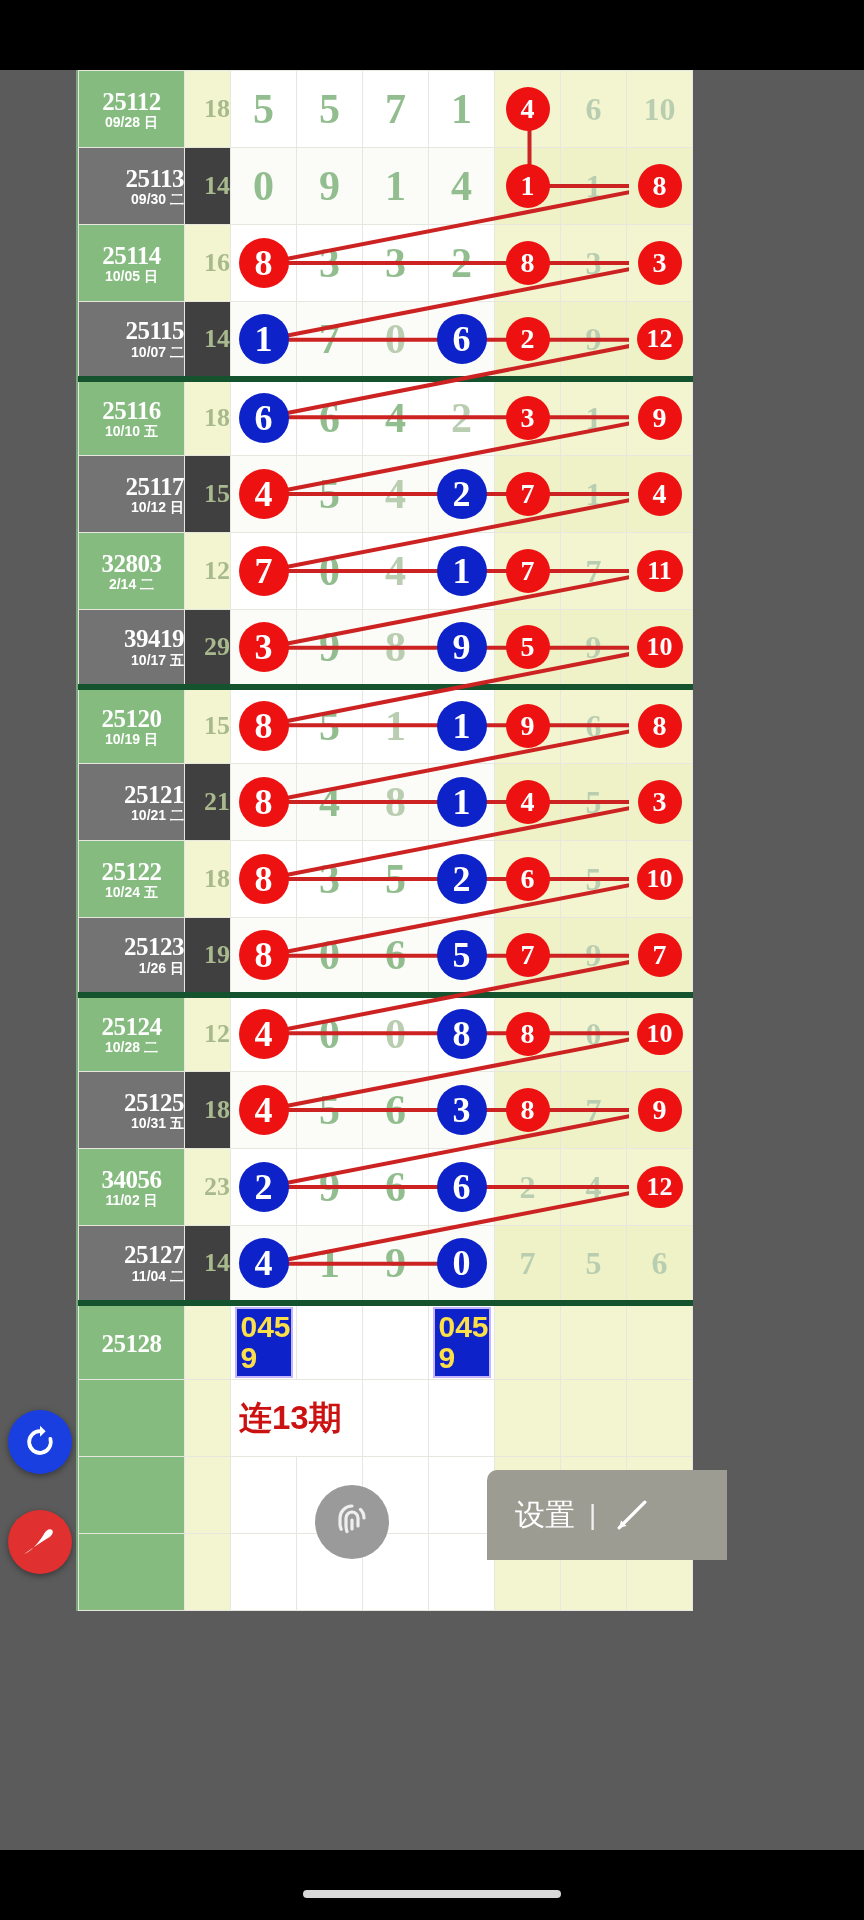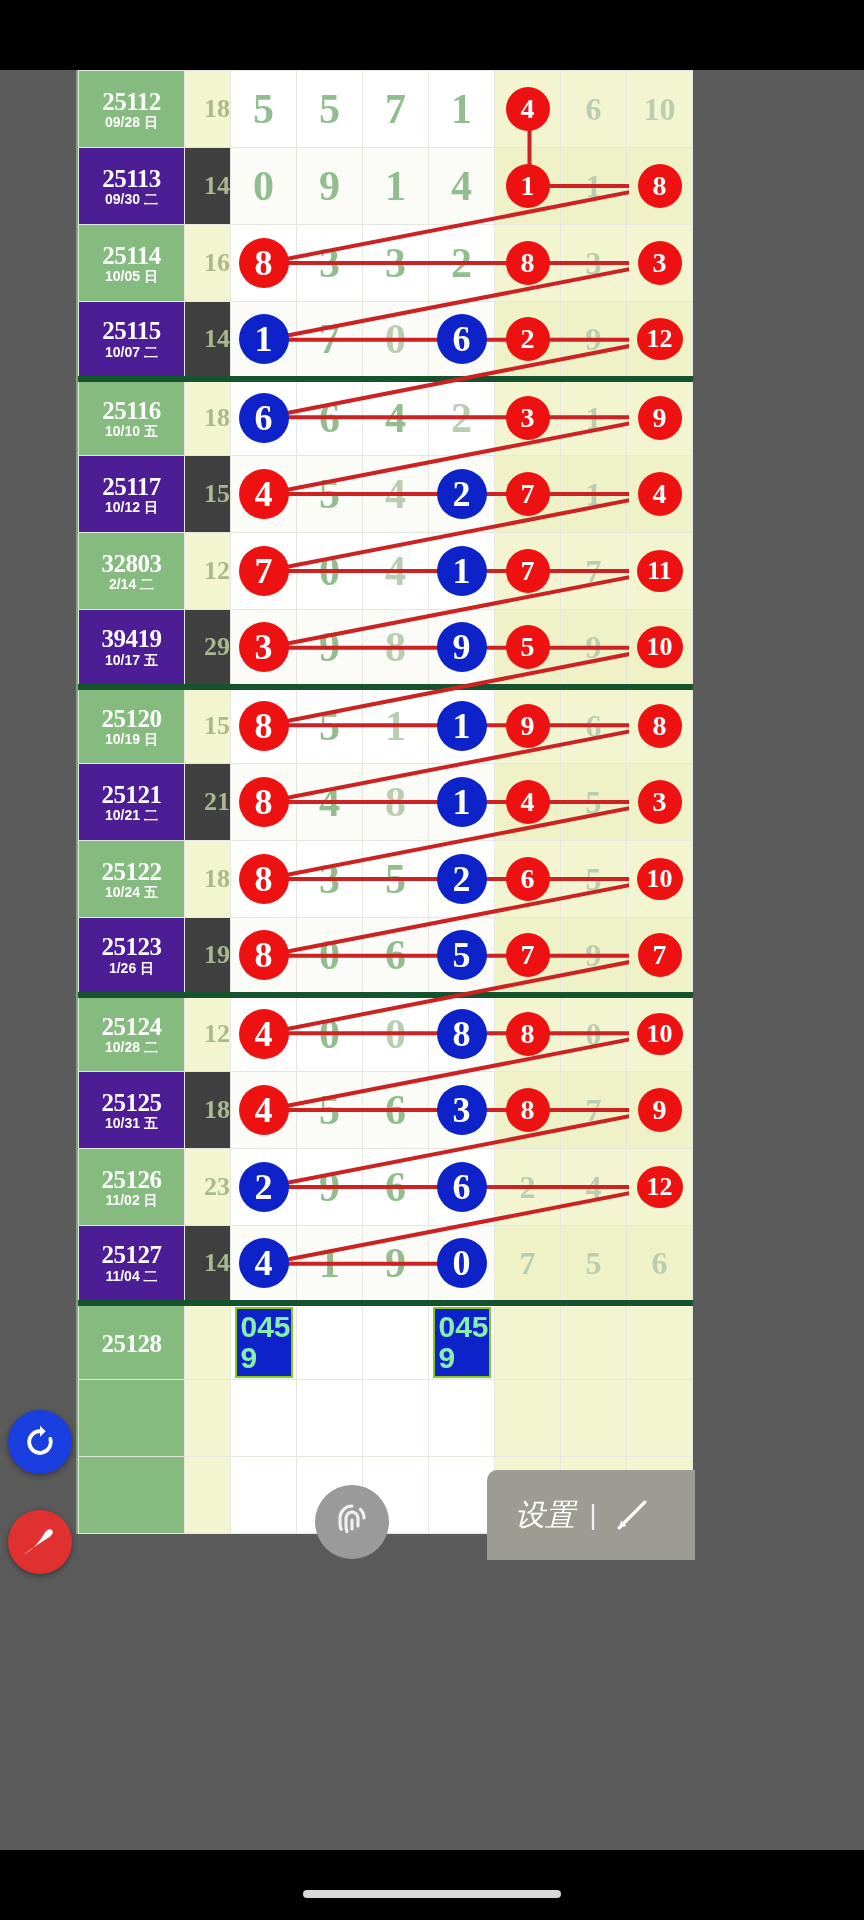--- a/index.html
+++ b/index.html
@@ -23,21 +23,21 @@
   col.c-period { width:106px; }
   col.c-sum    { width:46px; }
   col.c-n      { width:66px; }
 
   td.period {
     background:#85bb7f; color:#ffffff; text-align:center;
     border-left:none; border-right:1px solid #cfe0c5;
     border-top:1px solid #9dc79a; border-bottom:1px solid #9dc79a;
     line-height:1.05;
   }
-  td.period.alt { background:#4c1d95; }
+  td.period.alt { background:#737373;text-align:right; }
   td.period .pnum { font-family:"Liberation Serif", serif; font-weight:bold; font-size:25px; letter-spacing:-0.5px; display:block; padding-top:3px;}
   td.period .pdate { font-size:14px; font-weight:bold; display:block; padding-bottom:3px; }
 
   td.sum {
     background:#f2f5cf; color:#a9b98e; text-align:right;
     font-family:"Liberation Serif", serif; font-weight:bold; font-size:26px;
     border-left:none; border-right:2px solid #7da87d;
   }
   td.sum.alt { background:#404040; }
 
@@ -58,39 +58,39 @@
   .ball.blue { background:#0d22c8; }
   .ball.small { width:44px; height:44px; line-height:44px; font-size:28px; }
   .ball.wide { width:46px; height:42px; line-height:42px; border-radius:50%; font-size:26px; }
 
   
   tr.secline td { border-bottom:6px solid #14532d; }
 
   
   #lines { position:absolute; left:0; top:0; pointer-events:none; z-index:2; }
   .tag045 {
-    display:inline-block; background:#0d22c8; color:#86efac; font-weight:bold;
+    display:inline-block; background:#0d22c8; color:#fde047; font-weight:bold;
     font-family:"Liberation Sans", sans-serif; font-size:30px; line-height:1.05;
-    padding:2px 4px; border:2px solid #84cc16; text-align:center; width:58px;
+    padding:2px 4px; border:2px solid #c4b5fd; text-align:center; width:58px;
   }
   .tag045 .l2 { display:block; text-align:left; }
 
   .lianqi { color:#cc1111; font-weight:bold; font-size:33px; font-family:"Liberation Sans", sans-serif; padding-left:8px;}
 
   
   .fab { position:absolute; border-radius:50%; display:flex; align-items:center; justify-content:center; }
   #fab-refresh { left:8px; top:1340px; width:64px; height:64px; background:#1a3fe0; box-shadow:0 2px 6px rgba(0,0,0,.4); }
   #fab-pen { left:8px; top:1440px; width:64px; height:64px; background:#e03030; box-shadow:0 2px 6px rgba(0,0,0,.4); overflow:hidden;}
   #fingerprint { position:absolute; left:315px; top:1415px; width:74px; height:74px; border-radius:50%; background:#9a9a9a; display:flex; align-items:center; justify-content:center; }
 
   #settings-bar {
-    position:absolute; left:487px; top:1400px; width:208px; height:90px;
+    position:absolute; left:487px; top:1400px; width:240px; height:90px;
     background:#9c9c93; border-top-left-radius:10px;
     display:flex; align-items:center; gap:14px; padding-left:28px;
-    color:#ffffff; font-size:30px;font-style:italic;
+    color:#ffffff; font-size:30px;
   }
   #settings-bar .divider { color:#efefef; font-size:28px; }
 
   
   #homebar { position:absolute; left:50%; transform:translateX(-50%); bottom:22px; width:258px; height:8px; border-radius:4px; background:#d9d9d9; }
 
   
   #topbar { position:absolute; left:0; top:0; width:864px; height:70px; background:#000; }
   #botbar { position:absolute; left:0; bottom:0; width:864px; height:70px; background:#000; }
 </style>
@@ -361,21 +361,21 @@
               <td class="cell alt"><span class="ball red">4</span></td>
               <td class="cell alt"><span class="plain">5</span></td>
               <td class="cell alt"><span class="plain">6</span></td>
               <td class="cell alt"><span class="ball blue">3</span></td>
               <td class="cell yl alt"><span class="ball red small">8</span></td>
               <td class="cell yl alt"><span class="plain faint" style="font-size: 32px;">7</span></td>
               <td class="cell yl alt"><span class="ball red small">9</span></td>
             </tr>
             <tr>
               <td class="period">
-                <span class="pnum">25126</span>
+                <span class="pnum">34056</span>
                 <span class="pdate">11/02 日</span>
               </td>
               <td class="sum">23</td>
               <td class="cell"><span class="ball blue">2</span></td>
               <td class="cell"><span class="plain">9</span></td>
               <td class="cell"><span class="plain">6</span></td>
               <td class="cell"><span class="ball blue">6</span></td>
               <td class="cell yl"><span class="plain faint" style="font-size: 32px;">2</span></td>
               <td class="cell yl"><span class="plain faint" style="font-size: 32px;">4</span></td>
               <td class="cell yl"><span class="ball red wide">12</span></td>
@@ -396,20 +396,30 @@
             </tr>
             <tr>
               <td class="period">
                 <span class="pnum">25128</span>
               </td>
               <td class="sum"></td>
               <td class="cell"><span class="tag045"><span class="l1">045</span><span class="l2">9</span></span></td>
               <td class="cell"></td>
               <td class="cell"></td>
               <td class="cell"><span class="tag045"><span class="l1">045</span><span class="l2">9</span></span></td>
+              <td class="cell yl"></td>
+              <td class="cell yl"></td>
+              <td class="cell yl"></td>
+            </tr>
+            <tr>
+              <td class="period"></td>
+              <td class="sum"></td>
+              <td class="cell" colspan="2" style="text-align: left;"><span class="lianqi">连13期</span></td>
+              <td class="cell"></td>
+              <td class="cell"></td>
               <td class="cell yl"></td>
               <td class="cell yl"></td>
               <td class="cell yl"></td>
             </tr>
             <tr>
               <td class="period"></td>
               <td class="sum"></td>
               <td class="cell"></td>
               <td class="cell"></td>
               <td class="cell"></td>

